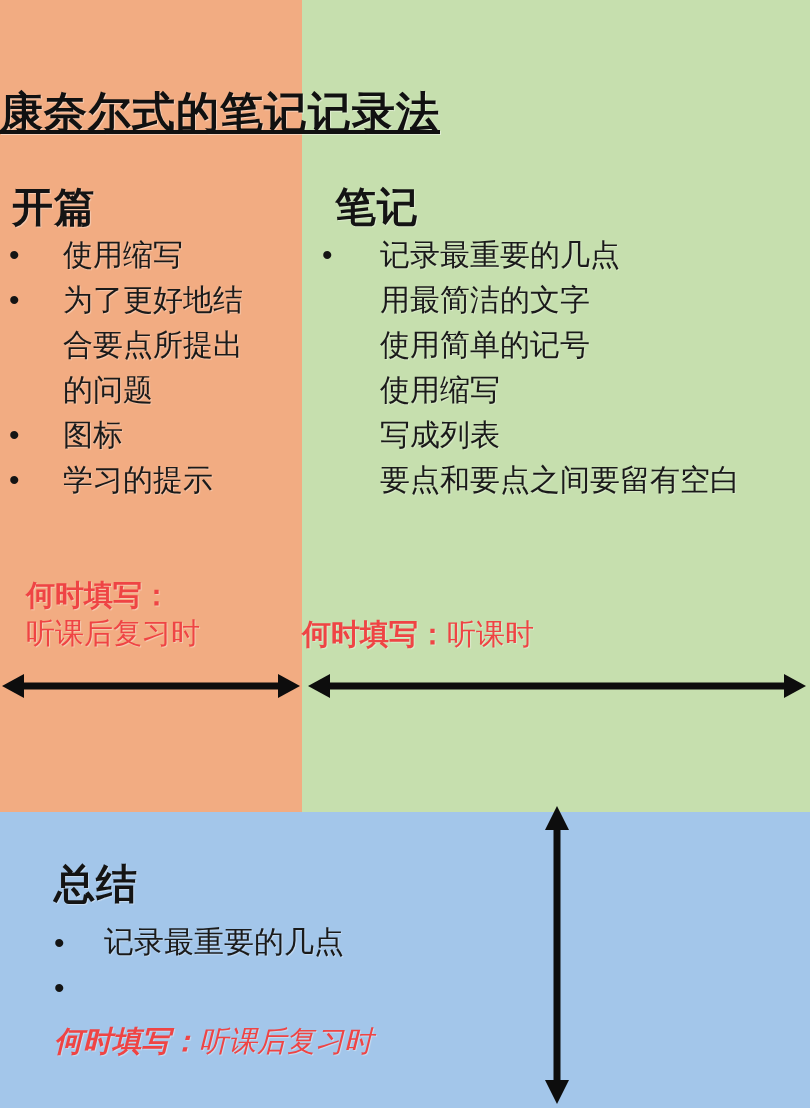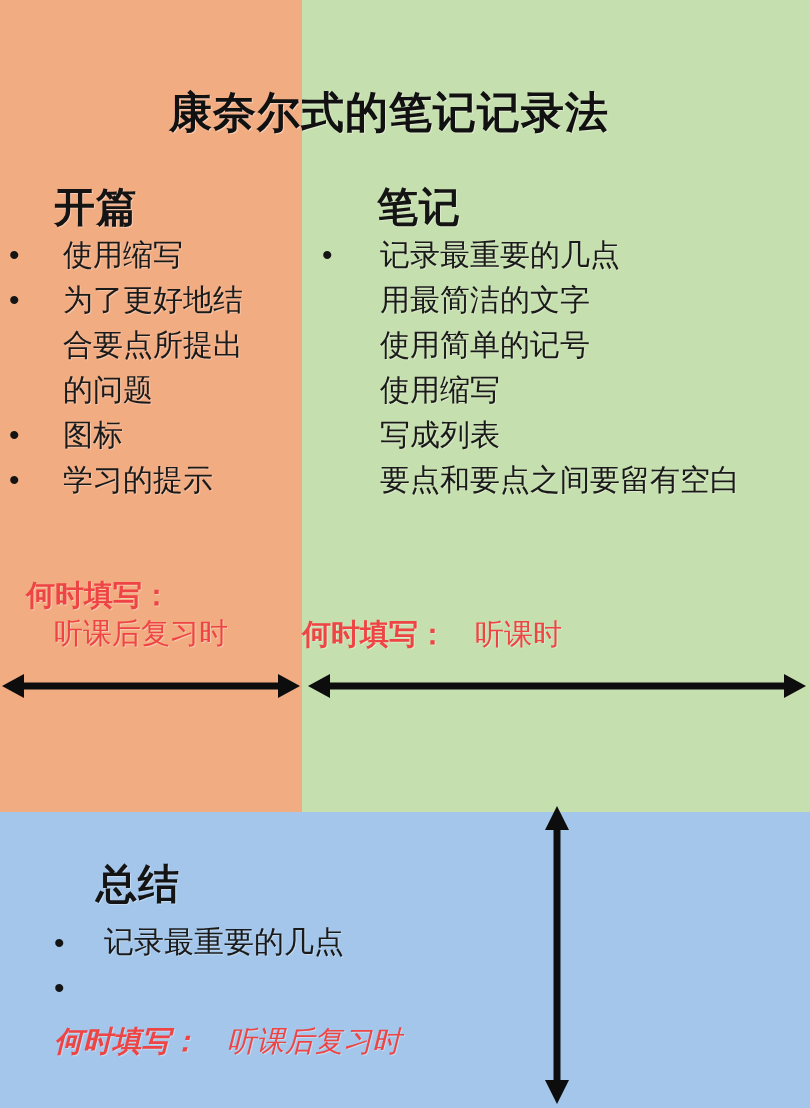--- a/index.html
+++ b/index.html
@@ -34,39 +34,39 @@
     left: 0; top: 812px;
     width: 810px; height: 296px;
     background: #A3C6EA;
   }
 
   
   #title {
     position: absolute;
     left: 0; top: 84px;
     width: 778px;
-    text-align: center;
+    text-align: left;
     font-size: 43px;
     font-weight: bold;
     color: #111111;
     letter-spacing: 1px;
     text-shadow: 1px 1px 1px rgba(255,255,255,0.45);
     z-index: 5;
+    text-decoration: underline;
   }
 
   
   .section-heading {
     position: absolute;
     font-size: 41px;
     font-weight: bold;
     color: #141414;
     letter-spacing: 1px;
     text-shadow: 1px 1px 1px rgba(255,255,255,0.4);
     z-index: 5;
-    margin-left: 42px;
   }
   #cue-heading   { left: 12px;  top: 180px; }
   #notes-heading { left: 335px; top: 180px; }
   #summary-heading { left: 54px; top: 857px; }
 
   
   .bullet-list {
     position: absolute;
     list-style: none;
     margin: 0;
@@ -107,21 +107,21 @@
   
   .when-note {
     position: absolute;
     font-size: 29px;
     line-height: 38px;
     color: #ef4444;
     text-shadow: 1px 1px 1px rgba(255,255,255,0.4);
     z-index: 5;
   }
   .when-note .when-label { font-weight: bold; }
-  .when-note .when-value { font-weight: normal; margin-left: 28px; }
+  .when-note .when-value { font-weight: normal; }
 
   #cue-when      { left: 26px; top: 576px; width: 260px; }
   #notes-when    { left: 302px; top: 618px; width: 508px; text-align: left; font-family: Liberation Mono, monospace; }
   #summary-when  { left: 54px; top: 1022px; font-style: italic; }
 
   
   .arrow-h, .arrow-v { position: absolute; z-index: 6; }
   #cue-arrow   { left: 2px;   top: 668px; width: 298px; height: 36px; }
   #notes-arrow { left: 308px; top: 668px; width: 498px; height: 36px; }
   #summary-arrow { left: 538px; top: 806px; width: 38px; height: 298px; }

